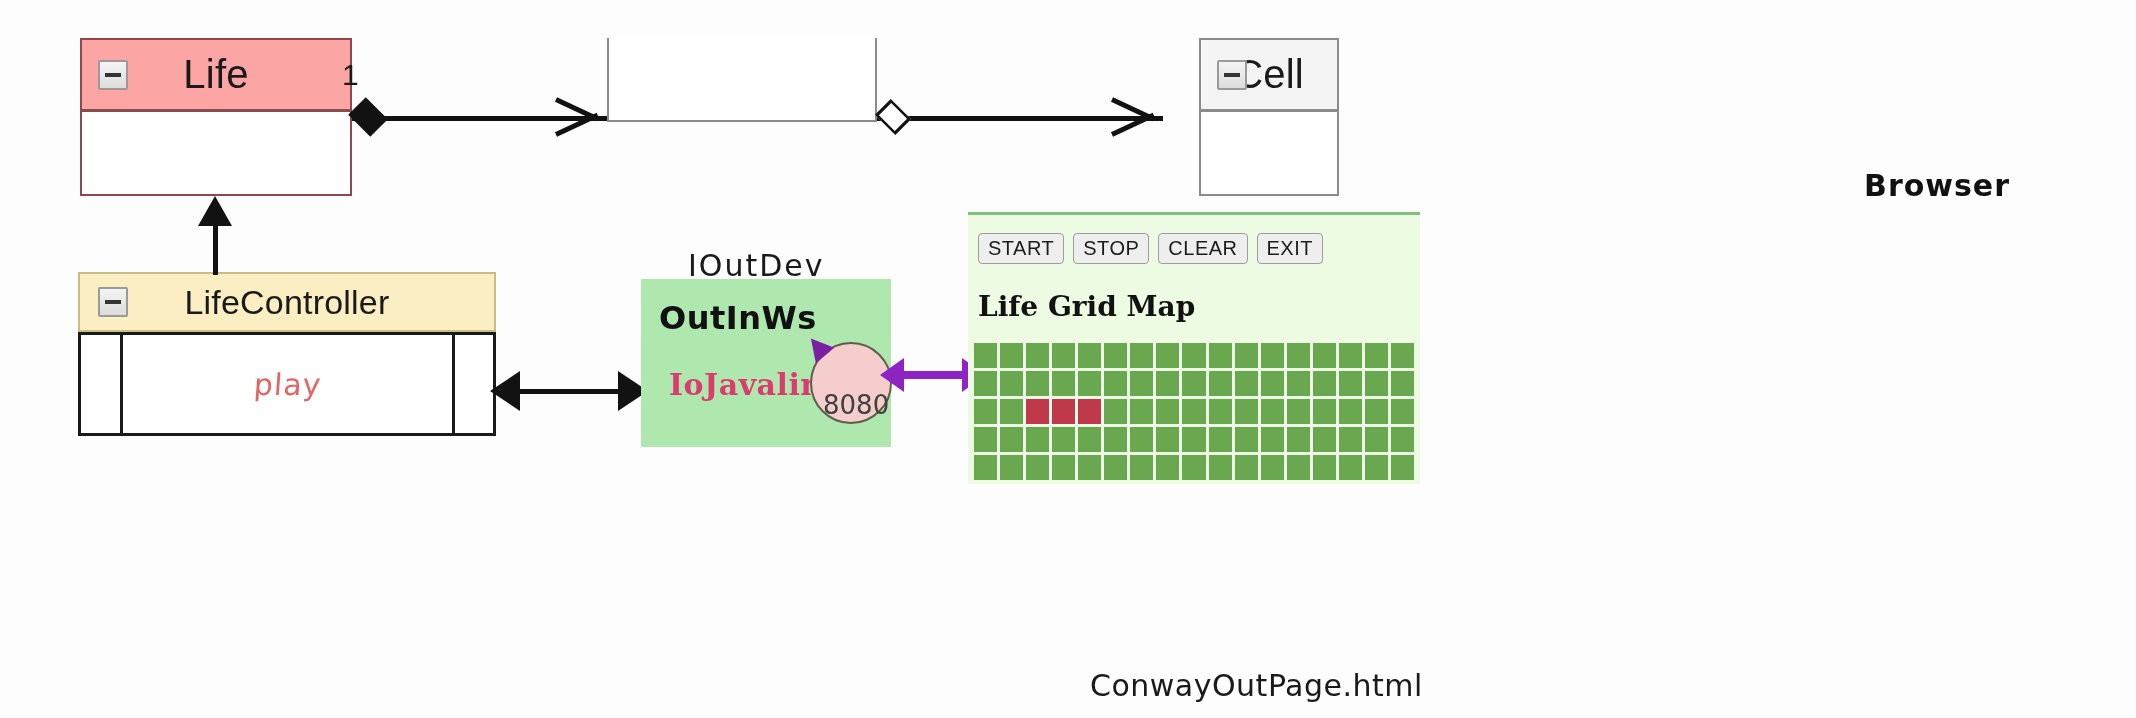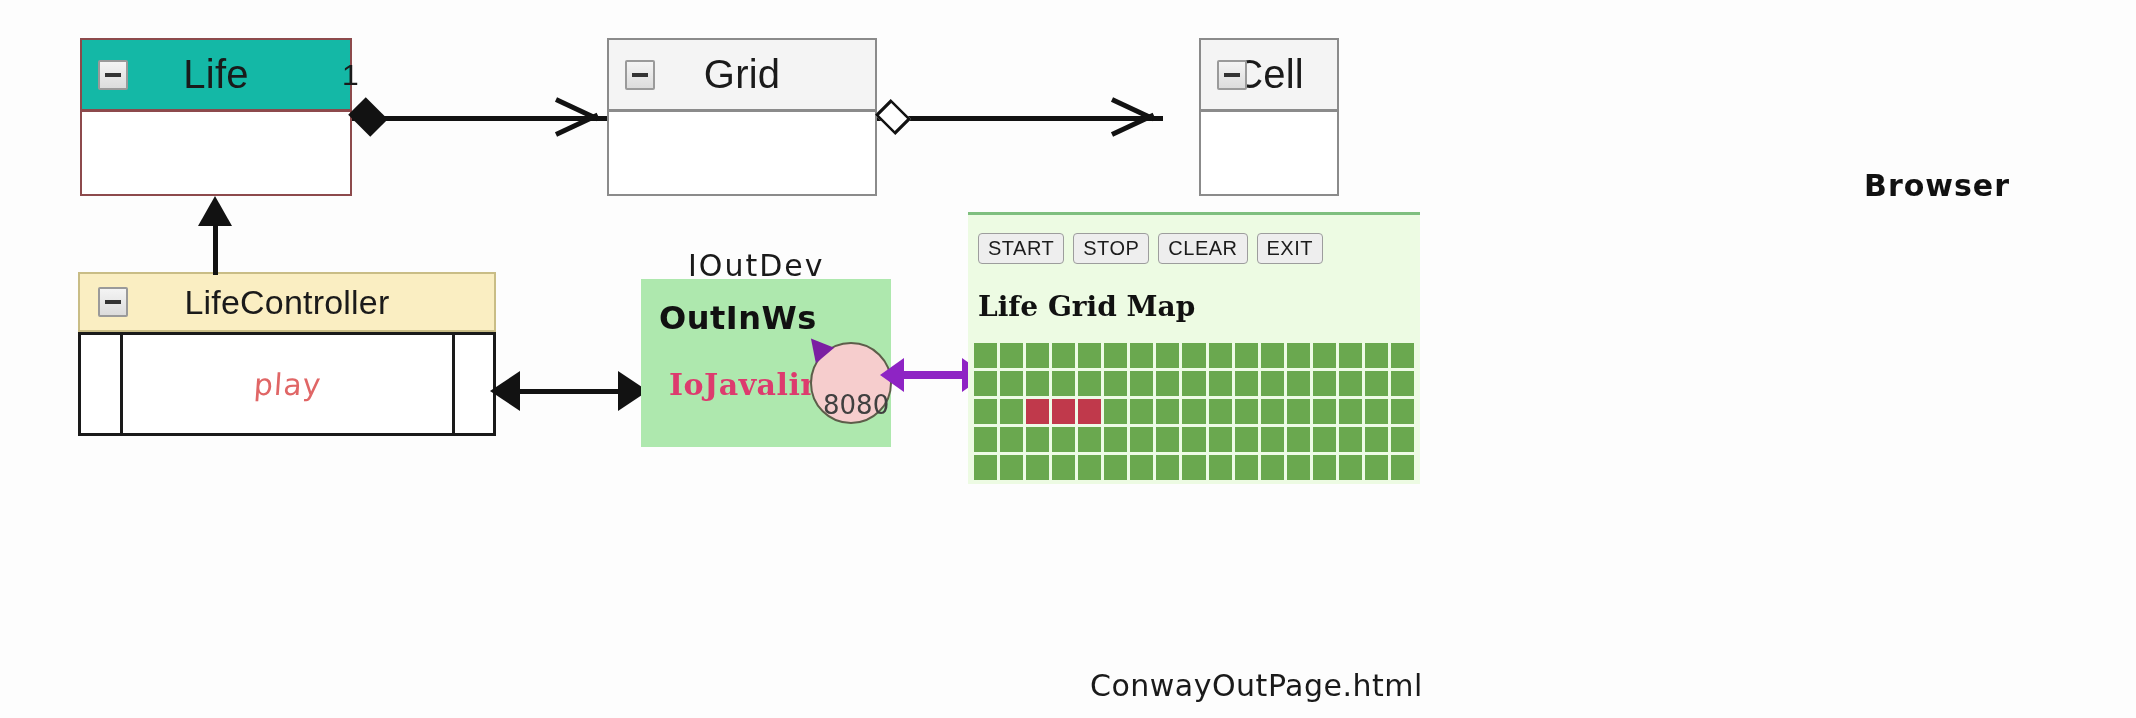--- a/index.html
+++ b/index.html
@@ -43,21 +43,21 @@
     content:"";
     position:absolute;
     left:5px;right:5px;top:50%;
     height:4px;margin-top:-2px;
     background:#333;
   }
 
   
   #life-box{left:80px;top:38px;width:272px;height:158px;}
   #life-head{
-    height:74px;background:#14b8a6;
+    height:74px;background:#fca5a5;
     border:2px solid #8d4a4c;
     border-bottom:3px solid #8d4a4c;
   }
   #life-body{
     height:84px;background:#ffffff;
     border:2px solid #8d4a4c;border-top:none;
     box-sizing:border-box;
   }
 
   
@@ -250,24 +250,20 @@
 
   <div class="uml-box" id="life-box">
     <div class="uml-header" id="life-head">
       <span class="collapse-icon"></span>
       <span>Life</span>
     </div>
     <div id="life-body"></div>
   </div>
 
   <div class="uml-box" id="grid-box">
-    <div class="uml-header" id="grid-head">
-      <span class="collapse-icon"></span>
-      <span>Grid</span>
-    </div>
     <div id="grid-body"></div>
   </div>
 
   <div class="uml-box" id="cell-box">
     <div class="uml-header" id="cell-head">
       <span class="collapse-icon"></span>
       <span>Cell</span>
     </div>
     <div id="cell-body"></div>
   </div>

